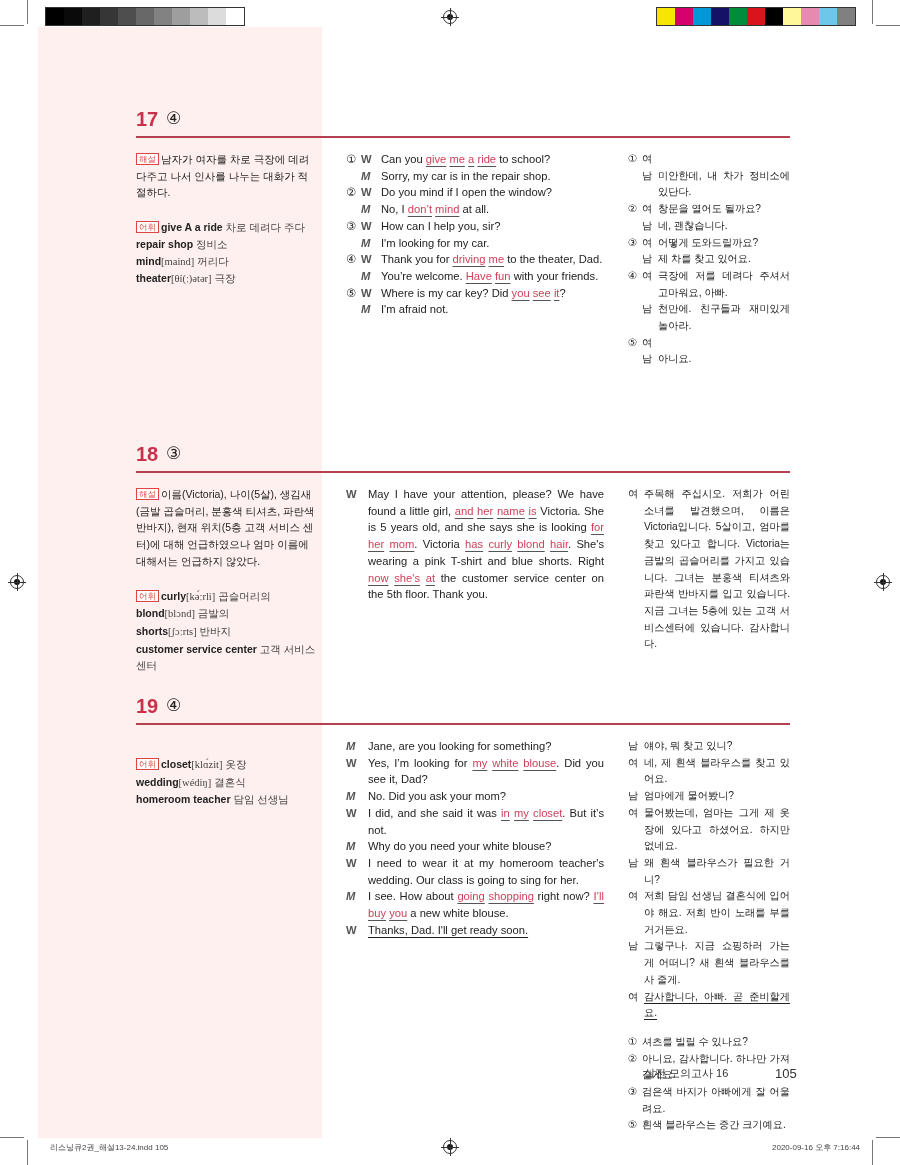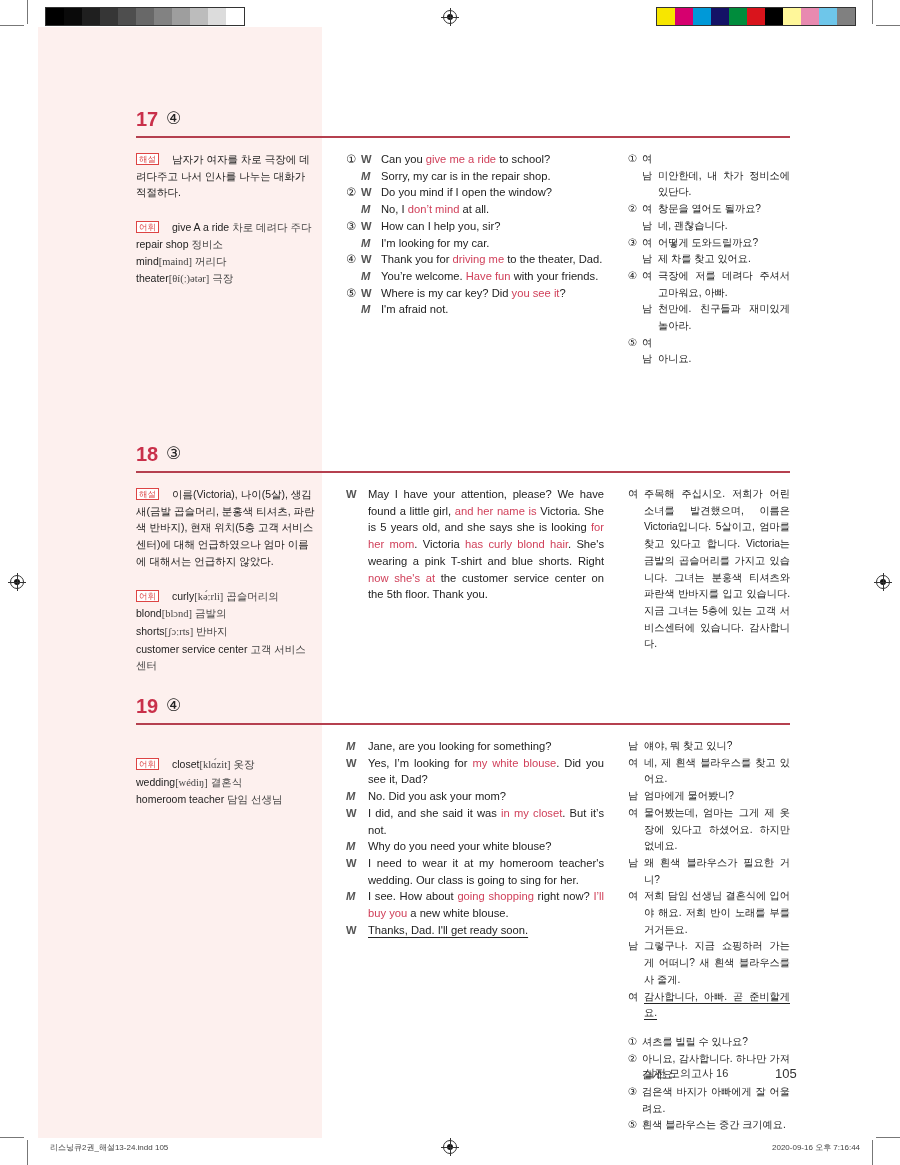--- a/index.html
+++ b/index.html
@@ -12,33 +12,33 @@
   .reg { position:absolute; width:14px; height:14px; border:1px solid #333; border-radius:50%; }
   .reg::before { content:""; position:absolute; left:3px; top:3px; width:6px; height:6px; background:#111; border-radius:50%; }
   .reg::after { content:""; position:absolute; left:-3px; top:6px; width:18px; height:1px; background:#333; }
   .reg .v { position:absolute; left:6px; top:-3px; width:1px; height:18px; background:#333; }
 
   .qhead { position:absolute; left:136px; width:654px; height:30px; border-bottom:2px solid #b5404f; }
   .qnum { position:absolute; left:0; top:0; font-weight:bold; font-size:20px; color:#c9304a; }
   .qans { position:absolute; left:30px; top:0; font-size:17px; color:#222; }
 
   .left { position:absolute; left:136px; width:180px; font-size:10.5px; line-height:16.7px; color:#222; }
-  .tag { display:inline-block; border:1px solid #d44; color:#d44; font-size:8.5px; line-height:10px; padding:0 2px; margin-right:13px; background:#fff; vertical-align:1px; }
-  .vocab b { font-weight:normal;text-align:right; }
+  .tag { display:inline-block; border:1px solid #d44; color:#d44; font-size:8.5px; line-height:10px; padding:0 2px; margin-right:2px; background:#fff; vertical-align:1px; }
+  .vocab b { font-weight:bold;text-align:right; }
   .vocab .ph { font-family:"Liberation Serif", serif; color:#444; }
   .vocab .ko { color:#444; }
   .gap { height:18px; }
 
   .dlg { position:absolute; left:346px; width:258px; font-size:11.2px; line-height:16.7px; }
   .line { display:flex; }
   .num { width:15px; flex:none; }
   .sp { width:20px; flex:none; font-weight:bold; color:#555; }
   .sp.m { font-style:italic; }
   .txt { flex:1; text-align:justify; }
-  .hl { color:#d0405a; text-decoration-color:#555; text-underline-offset:3px;margin-top:40px; }
+  .hl { color:#d0405a; text-decoration:underline; text-decoration-color:#555; text-underline-offset:3px;margin-top:40px; }
   .ul { text-decoration:underline; text-underline-offset:3px; }
 
   .kor { position:absolute; left:628px; width:162px; font-size:10.2px; line-height:16.7px; color:#222; }
   .kor .sp { width:16px; font-weight:normal; color:#222; font-style:normal; }
   .kor .num { width:14px; }
 
   .footer-title { position:absolute; left:644px; top:1066px; font-size:11px; color:#333;text-align:right; }
   .page-no { position:absolute; left:775px; top:1066px; font-size:13px; color:#333; }
   .slug-l { position:absolute; left:50px; top:1142px; font-size:8px; color:#444; }
   .slug-r { position:absolute; left:772px; top:1142px; font-size:8px; color:#444; }

